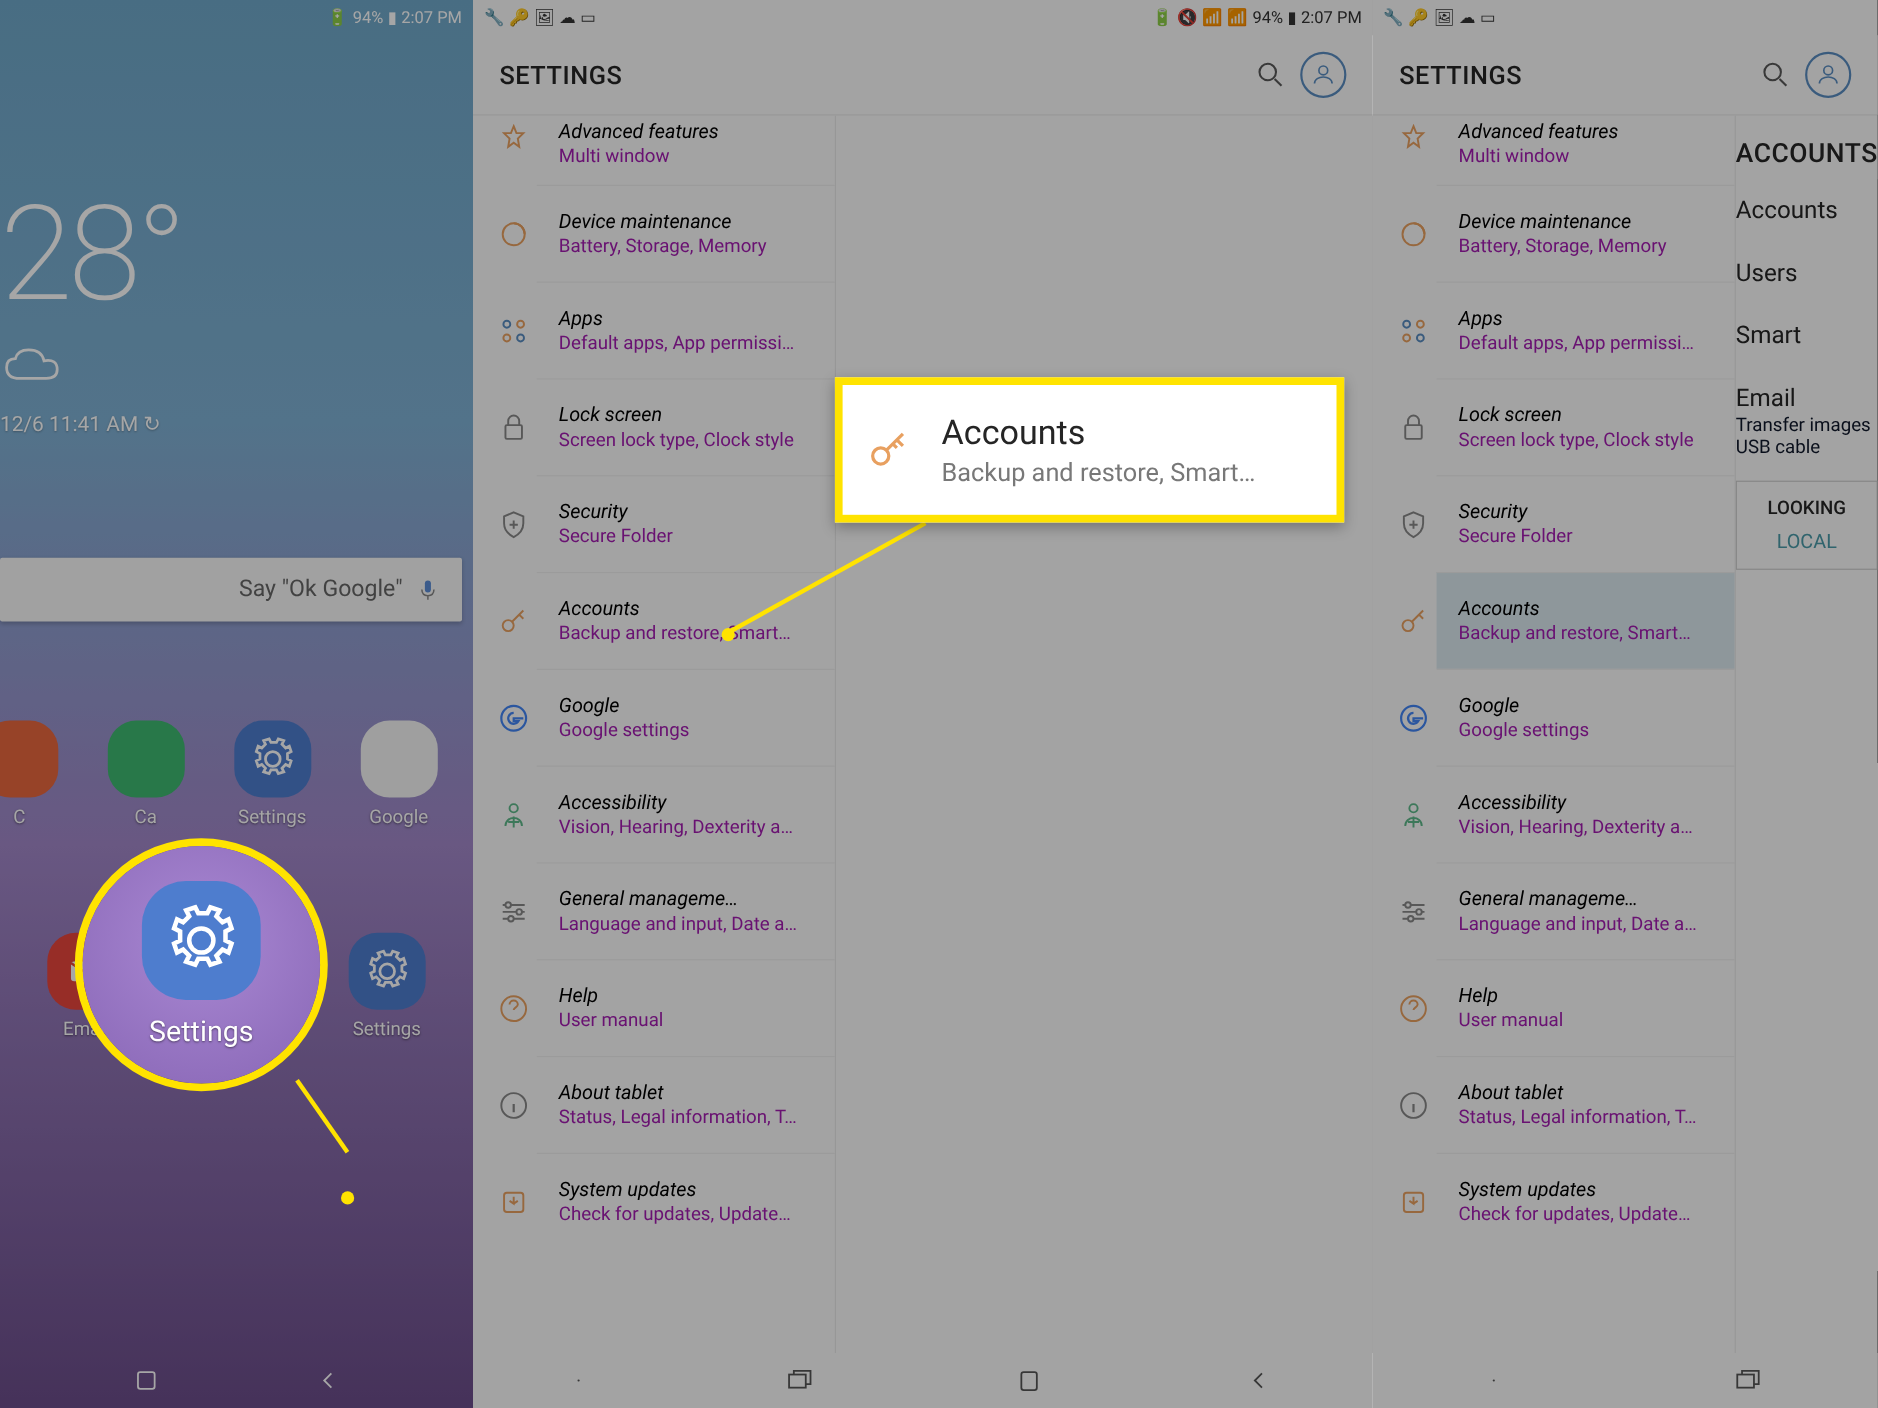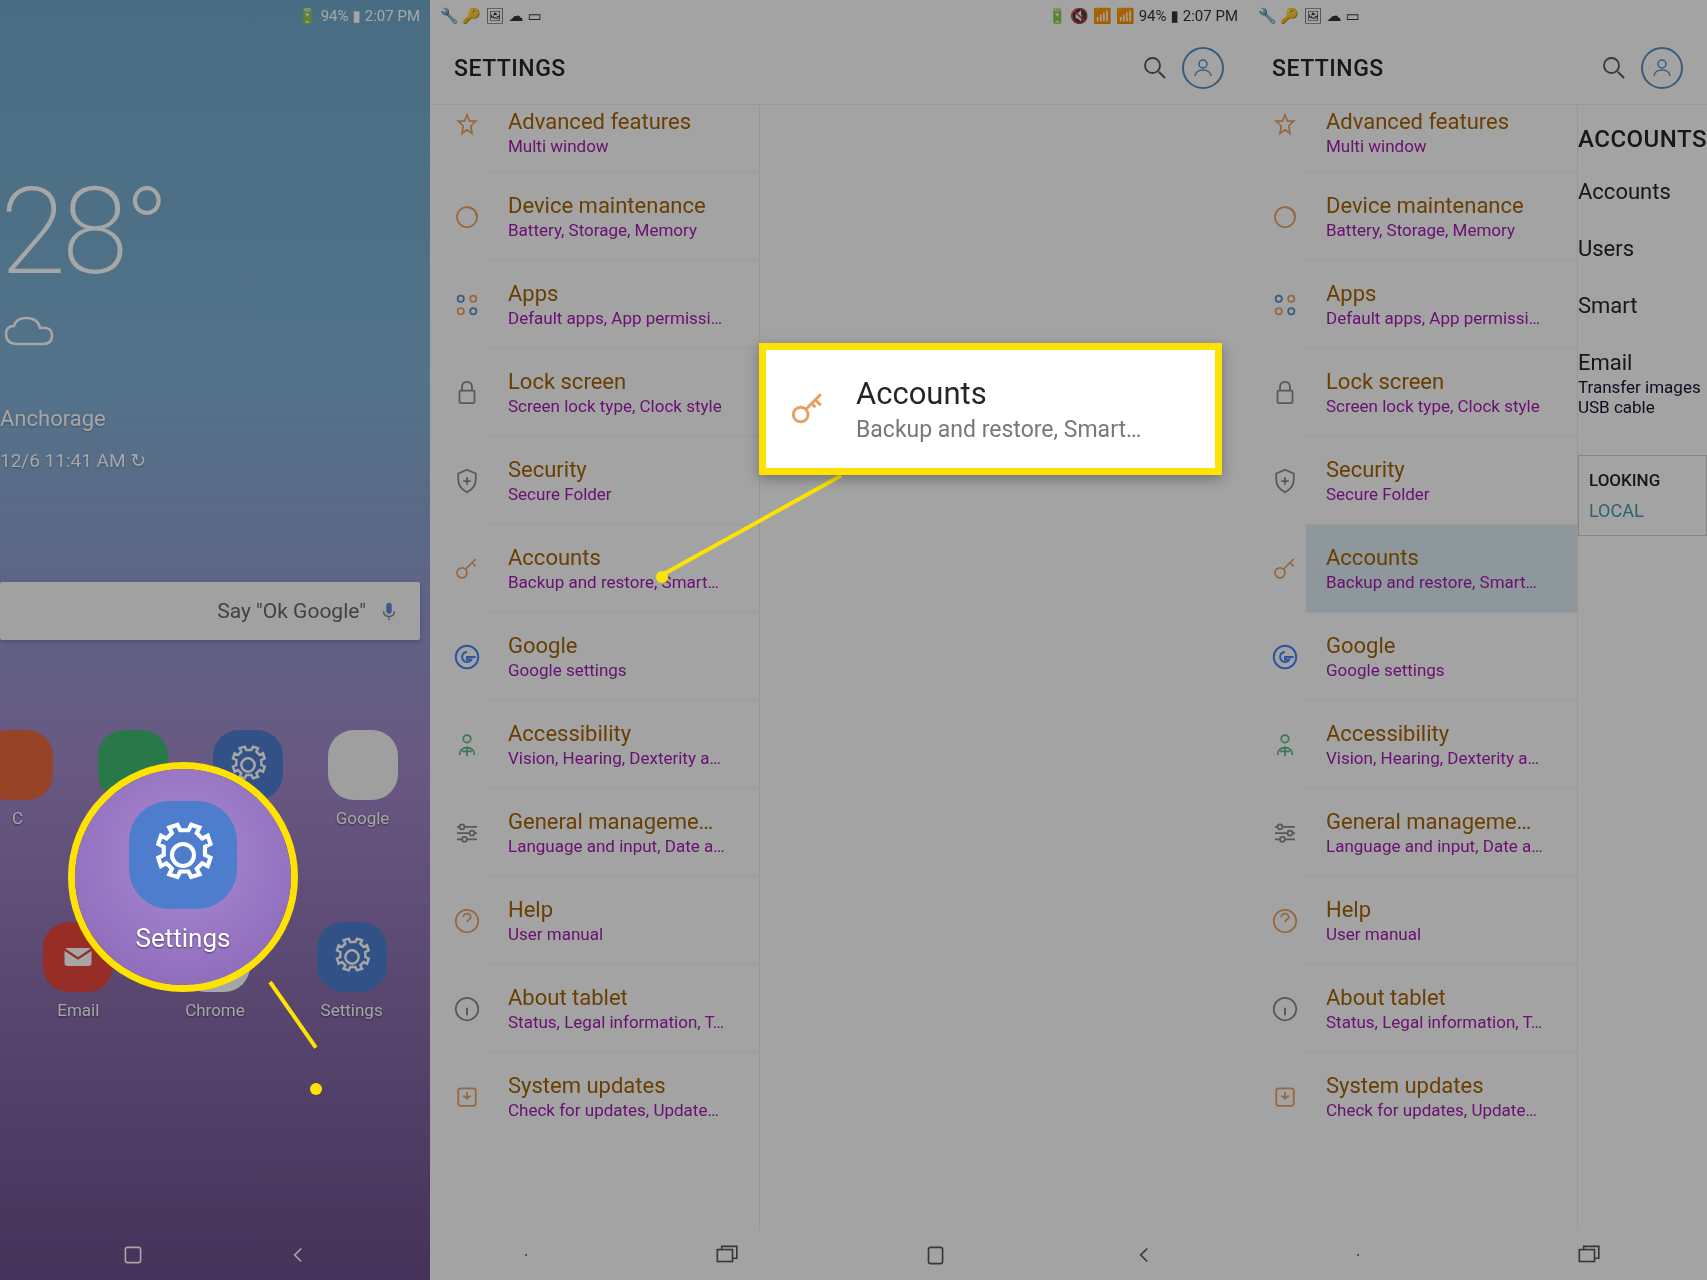--- a/index.html
+++ b/index.html
@@ -218,23 +218,24 @@
     width: 34px;
     height: 34px;
     margin-right: 24px;
     display: flex;
     align-items: center;
     justify-content: center;
     color: #d09050;
   }
   .si-text { flex: 1; min-width: 0; }
   .si-title {
-    font-size: 22px;
-    color: #a16207;
+    font-size: 18px;
+    color: #000000;
     margin-bottom: 2px;
+    font-style: italic;
   }
   .si-sub {
     font-size: 17px;
     color: #a21caf;
     white-space: nowrap;
     overflow: hidden;
     text-overflow: ellipsis;
   }
   .settings-item.selected {
     background: #dae9ef;
@@ -258,21 +259,22 @@
     width: 26px;
     height: 26px;
     color: #555;
   }
   .r-item { padding: 16px 0; }
   .r-title { font-size: 22px; color: #252525; }
   .r-sub { font-size: 17px; color: #0f172a; margin-top: 2px; }
   .r-box {
     border: 1px solid #ccc;
     padding: 14px 10px;
-    margin-top: 22px;
+    margin-top: 4px;
+    text-align: center;
   }
   .r-box-title { font-size: 17px; color: #252525; font-weight: 500; }
   .r-box-link { font-size: 18px; color: #4a9aa8; margin-top: 10px; }
 
   
   .hl-circle {
     position: absolute;
     width: 230px;
     height: 230px;
     border: 7px solid #ffe300;
@@ -348,21 +350,20 @@
   <div class="status-bar">
     <span>🔋</span>
     <span>94%</span>
     <span>▮</span>
     <span>2:07 PM</span>
   </div>
   <div class="temp">28°</div>
   <svg class="cloud-icon" viewBox="0 0 60 40">
     <path d="M18 32 Q6 32 6 22 Q6 14 14 14 Q16 6 26 6 Q38 6 40 16 Q52 14 52 24 Q52 32 42 32 Z" fill="none" stroke="#fff" stroke-width="2.5"></path>
   </svg>
-  <div class="loc">Anchorage</div>
   <div class="datetime">
     <span>12/6 11:41 AM</span>
     <span>↻</span>
   </div>
   <div class="search-bar">
     <span class="search-text">Say "Ok Google"</span>
     <svg class="mic-icon" viewBox="0 0 24 24">
       <rect x="9" y="3" width="6" height="12" rx="3" fill="#5b8dd6"></rect>
       <path d="M6 12 Q6 18 12 18 Q18 18 18 12 M12 18 L12 22" stroke="#888" stroke-width="1.5" fill="none"></path>
     </svg>

